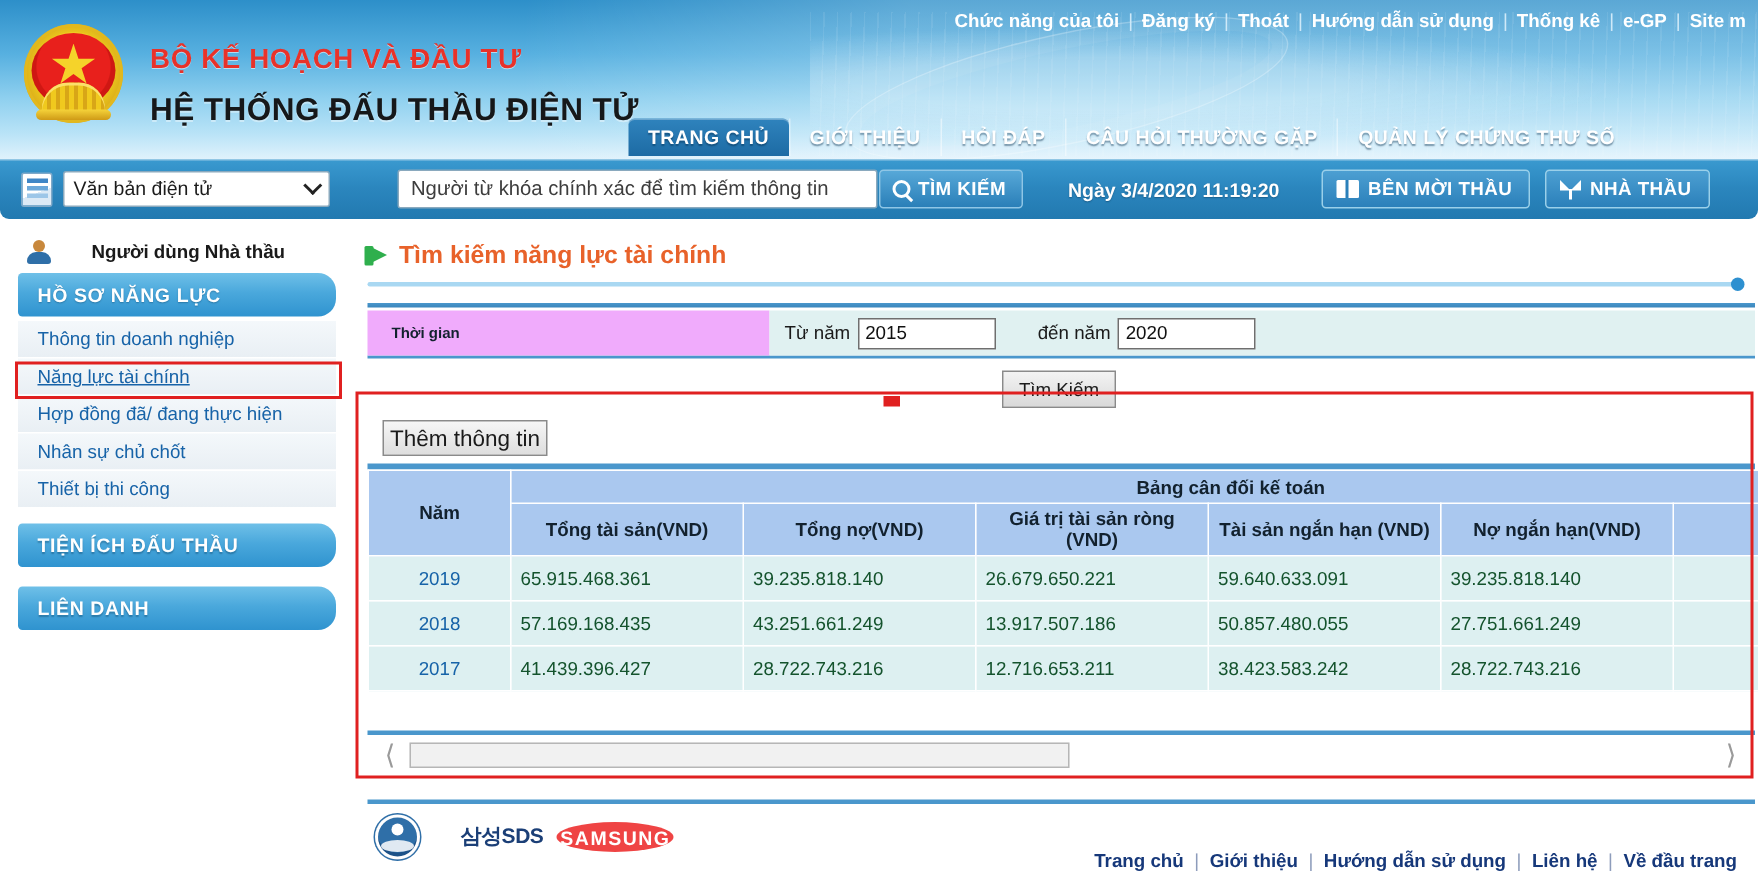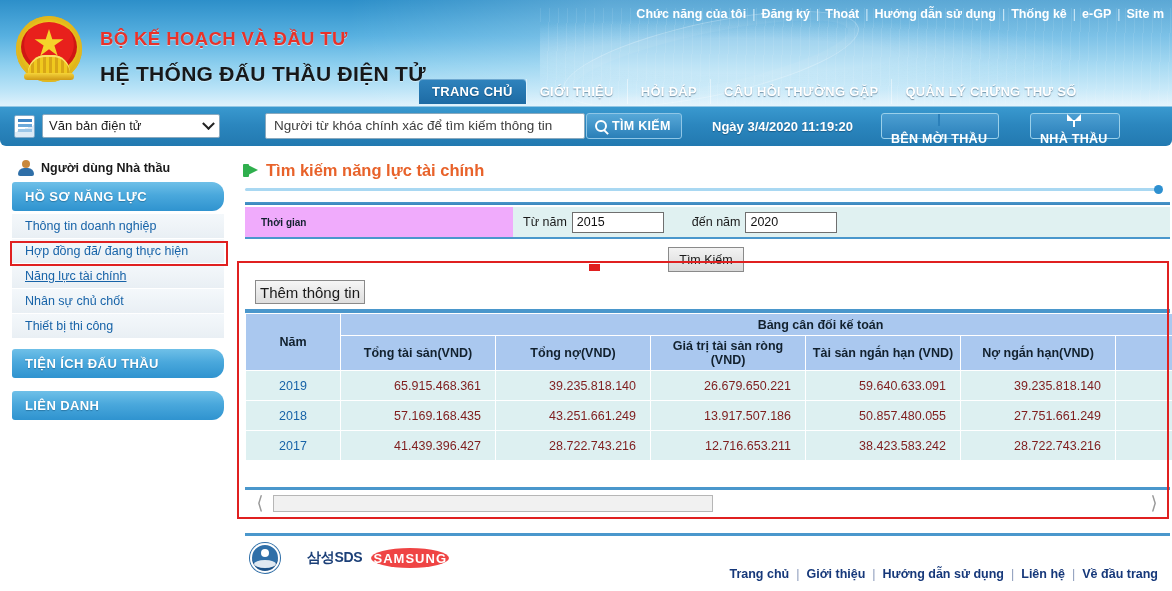--- a/index.html
+++ b/index.html
@@ -139,43 +139,43 @@
   }
   .magnifier { width:12px; height:12px; border:2px solid #ffffff; border-radius:50%; position:relative; }
   .magnifier:after{ content:""; position:absolute; right:-4px; bottom:-3px; width:6px; height:2px; background:#fff; transform:rotate(45deg); }
 
   .sb-date {
     position: absolute; left: 712px; top: 13px;
     color:#ffffff; font-size: 13px; font-weight: bold; text-shadow: 0 1px 1px rgba(0,40,70,.4);
   }
   .sb-role {
     position: absolute; top: 7px; height: 26px; padding: 0 11px 0 9px;
-    display:flex; align-items:center; gap:18px;
+    display:flex; align-items:center; gap:6px;
     background: linear-gradient(180deg,#4c9fd2,#2b80ba);
     border: 1px solid #9ad0ea; border-radius: 3px;
-    color:#ffffff; font-size:12.5px; font-weight:bold; letter-spacing:.3px;flex-direction:column;
+    color:#ffffff; font-size:12.5px; font-weight:bold; letter-spacing:.3px;
   }
   .sb-role.r1 { left: 881px; }
   .sb-role.r2 { left: 1030px; }
   .bk-icon { width:15px; height:12px; background:#fff; border-radius:1px; position:relative; }
   .bk-icon:before{ content:""; position:absolute; left:6px; top:0; width:2px; height:12px; background:#2b80ba; }
   .y-icon { width:14px; height:13px; position:relative; }
   .y-icon:before{ content:""; position:absolute; left:0; top:0; width:0; height:0;
     border-left:7px solid #fff; border-right:7px solid #fff; border-top:7px solid transparent;
     border-bottom:0; filter:none; }
   .y-icon:after{ content:""; position:absolute; left:6px; top:6px; width:2px; height:7px; background:#fff; }
 
   
   .userrow {
     position: absolute; left: 18px; top: 160px; display:flex; align-items:center; gap:7px;
   }
   .user-avatar { width:16px; height:16px; position:relative; }
   .user-avatar:before{ content:""; position:absolute; left:4px; top:0; width:8px; height:8px; border-radius:50%; background:#c8883c; }
   .user-avatar:after{ content:""; position:absolute; left:0; top:8px; width:16px; height:8px; border-radius:6px 6px 2px 2px; background:#2f6fa8; }
-  .userrow .txt { font-size:12.5px; font-weight:bold; color:#1a1a1a; }
+  .userrow .txt { font-size:12.5px; font-weight:bold; color:#1a1a1a;margin-left:20px; }
 
   .sidebar { position:absolute; left: 12px; top: 182px; width: 212px; }
   .sb-head {
     height: 29px; display:flex; align-items:center; padding-left: 13px;
     color:#ffffff; font-weight:bold; font-size:13px; letter-spacing:.4px;
     background: linear-gradient(180deg,#6fc0e8 0%, #4aa8dc 45%, #2f93cf 100%);
     border-radius: 3px 12px 12px 3px;
     margin-bottom: 3px;
     text-shadow: 0 1px 1px rgba(0,50,80,.35);
   }
@@ -269,21 +269,21 @@
   table.grid th, table.grid td {
     border: 1px solid #ffffff; font-size: 12.5px; padding: 0;
   }
   table.grid thead th {
     background: #aac8ef; color:#12212e; font-weight:bold; text-align:center;
     height: 26px; padding: 3px 4px;
   }
   table.grid thead tr.grp th { height: 22px; }
   table.grid thead th.yearhead { vertical-align: middle; }
   table.grid tbody td {
-    background: #ddf0f1; height: 30px; text-align: right; padding: 0 14px 0 6px; color:#7f1d1d;
+    background: #ddf0f1; height: 30px; text-align: left; padding: 0 14px 0 6px; color:#14532d;
   }
   table.grid tbody td.year { text-align:center; color: #1763a8; padding: 0; }
   .topline { position:absolute; left:245px; top:309px; width:925px; height:4px; background:#4a97cc; }
   .botline { position:absolute; left:245px; top:487px; width:925px; height:3px; background:#4a97cc; }
 
   .hscroll {
     position:absolute; left: 247px; top: 491px; width: 920px; height: 24px;
     display:flex; align-items:center; background:#ffffff;
   }
   .hscroll .arrow { width: 26px; text-align:center; color:#9a9a9a; font-size: 18px; line-height:1; }
@@ -385,22 +385,22 @@
   </div>
 
   <div class="userrow">
     <span class="user-avatar"></span>
     <span class="txt">Người dùng Nhà thầu</span>
   </div>
 
   <div class="sidebar">
     <div class="sb-head">HỒ SƠ NĂNG LỰC</div>
     <div class="sb-link">Thông tin doanh nghiệp</div>
+    <div class="sb-link active">Năng lực tài chính</div>
     <div class="sb-link">Hợp đồng đã/ đang thực hiện</div>
-    <div class="sb-link active">Năng lực tài chính</div>
     <div class="sb-link">Nhân sự chủ chốt</div>
     <div class="sb-link">Thiết bị thi công</div>
     <div class="sb-gap"></div>
     <div class="sb-head">TIỆN ÍCH ĐẤU THẦU</div>
     <div class="sb-gap"></div>
     <div class="sb-head">LIÊN DANH</div>
   </div>
 
   <div class="page-title">
     <span class="pt-icon"></span>

